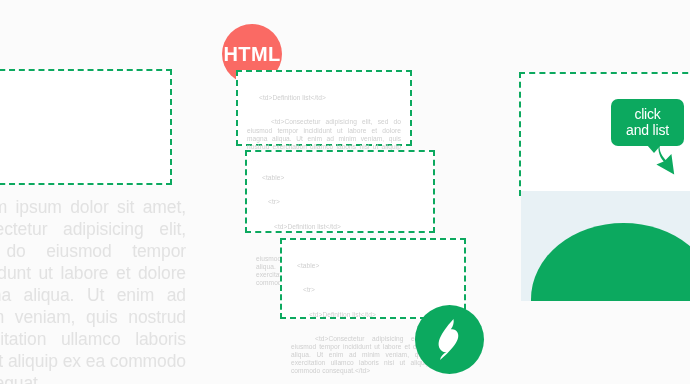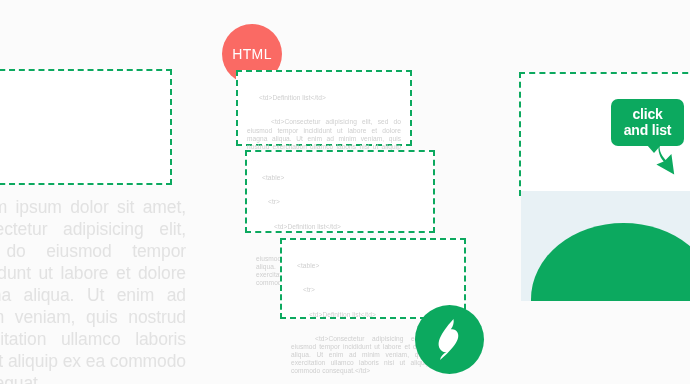--- a/index.html
+++ b/index.html
@@ -55,22 +55,22 @@
     width: 60px;
     height: 60px;
     border-radius: 50%;
     background: #FA6A64;
     display: flex;
     align-items: center;
     justify-content: center;
   }
   #html-badge .label {
     color: #ffffff;
-    font-size: 14px;
-    font-weight: normal;
+    font-size: 20px;
+    font-weight: bold;
     letter-spacing: 0.4px;
   }
 
   
   .code-box {
     position: absolute;
     box-sizing: border-box;
     border: 2px dashed #0CA95F;
     background: #ffffff;
     padding: 6px 9px 7px 9px;
@@ -125,21 +125,21 @@
     background: #0CA95F;
     border-radius: 7px;
     padding: 7px 6px 8px 6px;
     box-sizing: border-box;
     text-align: center;
   }
   #callout .line {
     display: block;
     color: #ffffff;
     font-size: 14px;
-    font-weight: bold;
+    font-weight: normal;
     line-height: 16px;
     letter-spacing: -0.2px;
   }
   #callout .tail {
     position: absolute;
     left: 36px;
     bottom: -7px;
     width: 0;
     height: 0;
     border-left: 7px solid transparent;

